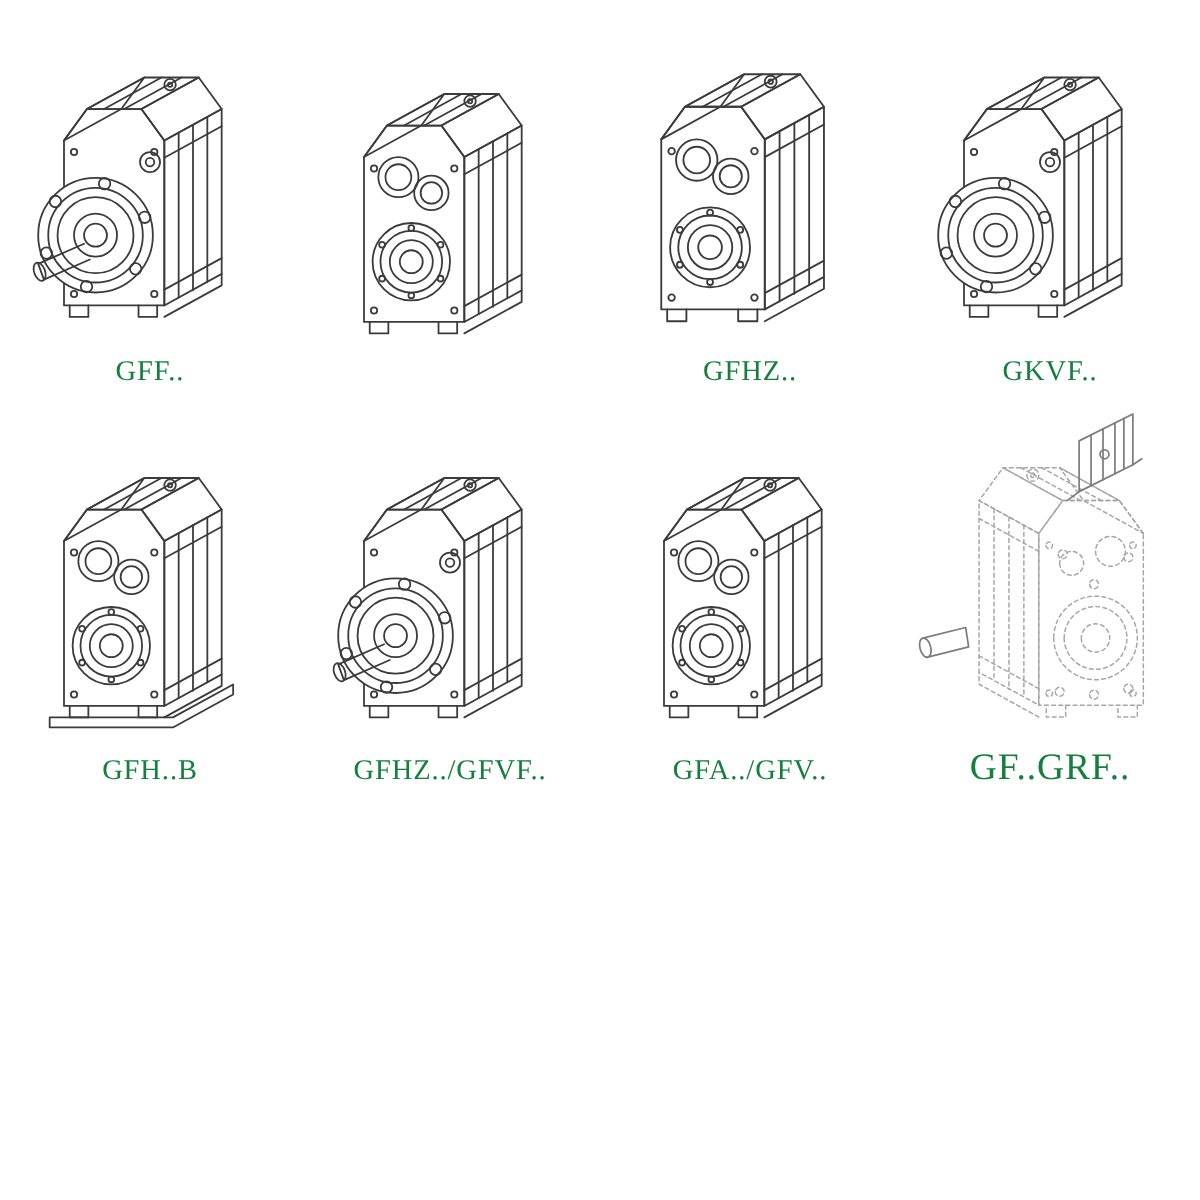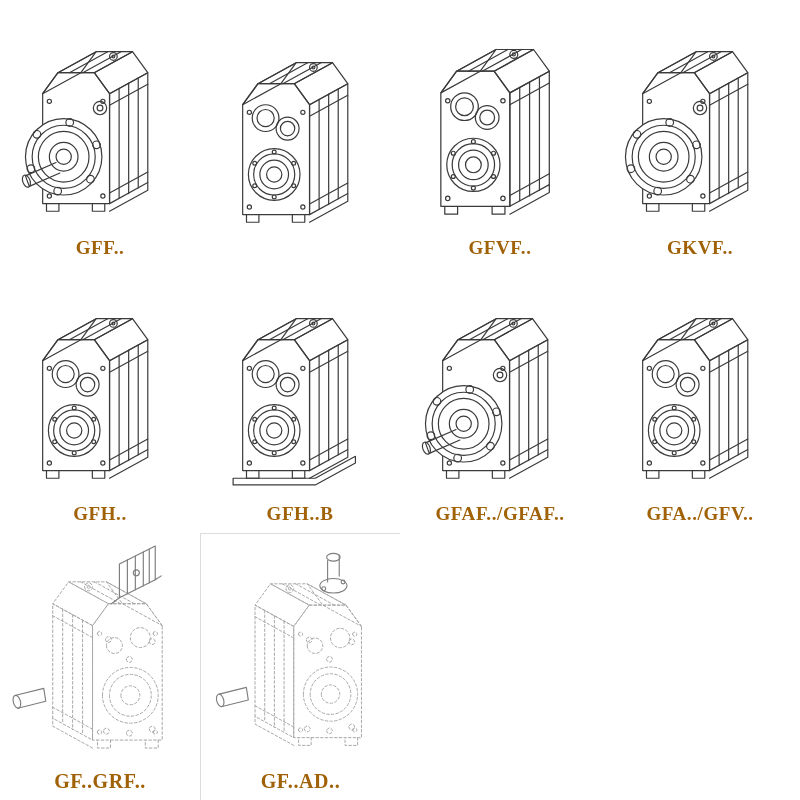--- a/index.html
+++ b/index.html
@@ -17,25 +17,25 @@
     align-items:center; justify-content:flex-end;
     padding:4px 2px 8px 2px;
   }
   .cell-ad { border-left:1px solid #dcdcdc; border-top:1px solid #dcdcdc; }
   .fig {
     flex:1 1 auto; width:100%;
     display:flex; align-items:center; justify-content:center;
     min-height:0;
   }
   .label {
-    font-weight:bold; font-size:19px; color:#a16207;
+    font-weight:normal; font-size:19px; color:#15803d;
     letter-spacing:0.6px; white-space:nowrap; line-height:1.1;
     padding-top:2px;
   }
-  .label.big { font-size:20px; }
+  .label.big { font-size:25px; }
 
   svg { overflow:visible; display:block; }
   .line { fill:none; stroke:#3b3b3b; stroke-width:1.25; stroke-linecap:round; stroke-linejoin:round; }
   .ph   { stroke:#a6a6a6; stroke-width:1; stroke-dasharray:2.6 2.2; }
   .lite { fill:none; stroke:#7d7d7d; stroke-width:1.15; stroke-linecap:round; stroke-linejoin:round; }
   .defs-holder { position:absolute; width:0; height:0; }
 </style>
 </head>
 <body>
 
@@ -185,46 +185,35 @@
 
   <div class="cell">
     <div class="fig">
       <svg viewBox="0 0 180 215" width="178" height="212">
         <g class="line">
             <use href="#housing"></use>
             <use href="#bore"></use>
           </g>
       </svg>
     </div>
-    <div class="label">GFVF..</div>
+    <div class="label">GFHZ..</div>
   </div>
 
   <div class="cell">
     <div class="fig">
       <svg viewBox="0 0 180 215" width="172" height="206">
         <g class="line">
             <use href="#housing"></use>
             <use href="#flange"></use>
           </g>
       </svg>
     </div>
     <div class="label">GKVF..</div>
   </div>
 
-  <div class="cell">
-    <div class="fig">
-      <svg viewBox="0 0 180 215" width="172" height="206">
-        <g class="line">
-            <use href="#housing"></use>
-            <use href="#bore"></use>
-          </g>
-      </svg>
-    </div>
-    <div class="label">GFH..</div>
-  </div>
 
   <div class="cell">
     <div class="fig">
       <svg viewBox="0 0 180 215" width="172" height="206">
         <g class="line">
             <use href="#housing"></use>
             <use href="#bore"></use>
             <use href="#base"></use>
           </g>
       </svg>
@@ -237,21 +226,21 @@
   <div class="cell">
     <div class="fig">
       <svg viewBox="0 0 180 215" width="172" height="206">
         <g class="line">
             <use href="#housing"></use>
             <use href="#flange"></use>
             <use href="#shaftOut"></use>
           </g>
       </svg>
     </div>
-    <div class="label">GFAF../GFAF..</div>
+    <div class="label">GFHZ../GFVF..</div>
   </div>
 
   <div class="cell">
     <div class="fig">
       <svg viewBox="0 0 180 215" width="172" height="206">
         <g class="line">
             <use href="#housing"></use>
             <use href="#bore"></use>
           </g>
       </svg>
@@ -270,31 +259,14 @@
         </g>
         <g class="lite">
             <use href="#grfbox"></use>
             <use href="#shaftIn"></use>
           </g>
       </svg>
     </div>
     <div class="label big">GF..GRF..</div>
   </div>
 
-  <div class="cell cell-ad">
-    <div class="fig">
-      <svg viewBox="0 0 185 215" width="184" height="208">
-        <g class="line ph">
-          <g transform="translate(185,0) scale(-1 1)">
-              <use href="#housing"></use>
-              <use href="#phd"></use>
-            </g>
-        </g>
-        <g class="lite">
-            <use href="#topshaft"></use>
-            <use href="#shaftIn"></use>
-          </g>
-      </svg>
-    </div>
-    <div class="label big">GF..AD..</div>
-  </div>
 
 </div>
 
 </body></html>

